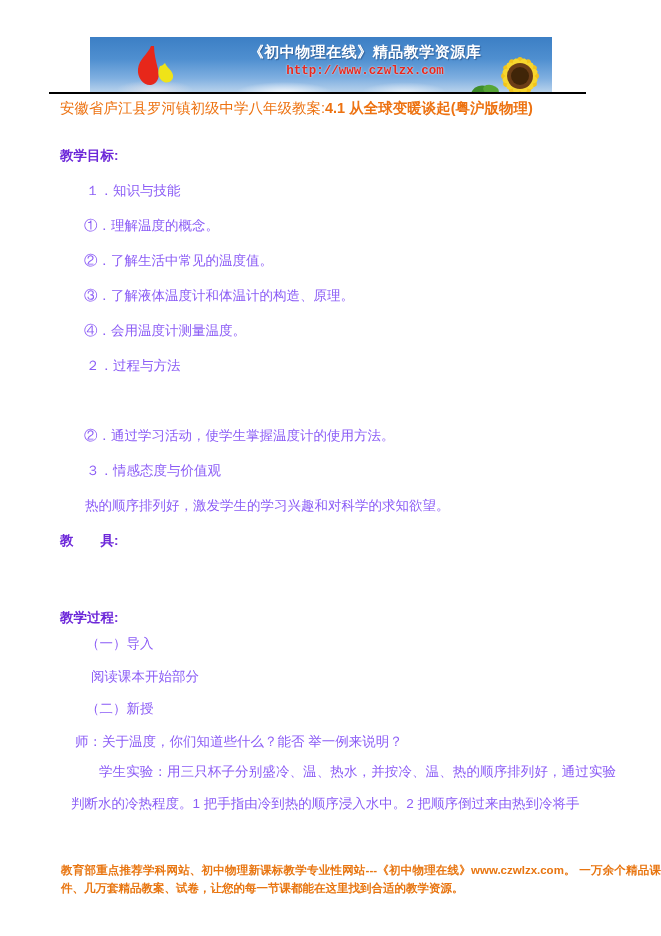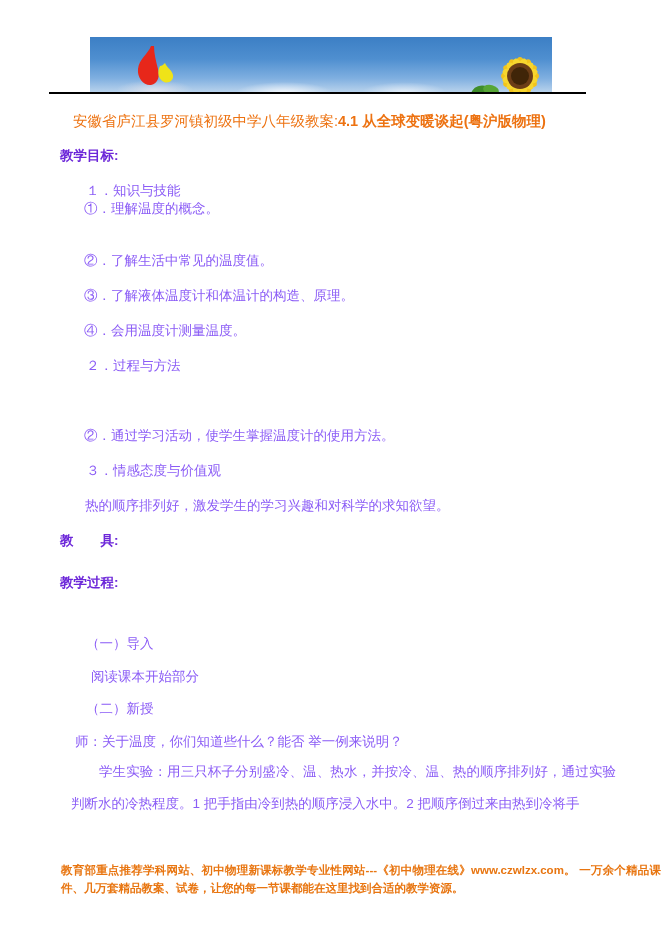--- a/index.html
+++ b/index.html
@@ -34,21 +34,21 @@
     font-family:"Liberation Mono",monospace;
     text-shadow:0 0 2px rgba(255,255,255,.9);
     white-space:nowrap;
   }
   .banner-sunflower{position:absolute;right:-8px;bottom:-24px;}
   .banner-leaf{position:absolute;right:52px;bottom:-8px;}
   
   .rule{position:absolute;left:49px;top:92px;width:537px;height:2px;background:#000000;}
   
   .doc-title{
-    position:absolute;left:60px;top:100px;width:560px;margin:13px;
+    position:absolute;left:60px;top:100px;width:560px;margin:0;
     font-size:14.5px;line-height:17px;color:#ed7211;white-space:nowrap;
   }
   .doc-title .t1{font-weight:500;}
   .doc-title .t2{font-weight:800;}
   
   .bp{
     position:absolute;margin:0;
     font-size:13.5px;line-height:15px;color:#8b5cf6;
     white-space:nowrap;
   }
@@ -67,20 +67,24 @@
 </head>
 <body>
 
 <div class="page">
 
   <div class="banner">
     <svg class="banner-logo" width="50" height="44" viewBox="0 0 50 44">
       <path d="M23 1 C20 9 11 14 10 24 C9 33 16 41 23 40 C30 39 32 31 30 24 C28 16 26 9 26 1 Z" fill="#e7271a"></path>
       <path d="M32 21 C29 27 30 34 36 37 C41 39 46 35 45 30 C44 25 39 23 37 18 C35 20 34 21 32 21 Z" fill="#efe318"></path>
     </svg>
+    <div class="banner-text">
+      <div class="banner-title">《初中物理在线》精品教学资源库</div>
+      <div class="banner-url">http://www.czwlzx.com</div>
+    </div>
     <svg class="banner-leaf" width="30" height="22" viewBox="0 0 30 22">
       <ellipse cx="10" cy="14" rx="9" ry="6" fill="#3f8d2a" transform="rotate(-20 10 14)"></ellipse>
       <ellipse cx="21" cy="12" rx="8" ry="5" fill="#57a636" transform="rotate(15 21 12)"></ellipse>
     </svg>
     <svg class="banner-sunflower" width="80" height="80" viewBox="0 0 80 80">
       <g transform="translate(40,40)">
         <g fill="#f2c31c">
           <ellipse rx="7" ry="19" transform="rotate(0)"></ellipse>
           <ellipse rx="7" ry="19" transform="rotate(30)"></ellipse>
           <ellipse rx="7" ry="19" transform="rotate(60)"></ellipse>
@@ -101,30 +105,30 @@
       </g>
     </svg>
   </div>
 
   <div class="rule"></div>
 
   <h1 class="doc-title"><span class="t1">安徽省庐江县罗河镇初级中学八年级教案:</span><span class="t2">4.1 从全球变暖谈起(粤沪版物理)</span></h1>
 
   <p class="bp bold" style="left:60px;top:148px">教学目标:</p>
   <p class="bp" style="left:86px;top:183px">１．知识与技能</p>
-  <p class="bp" style="left:84px;top:201px">①．理解温度的概念。</p>
+  <p class="bp" style="left:84px;top:218px">①．理解温度的概念。</p>
   <p class="bp" style="left:84px;top:288px">③．了解液体温度计和体温计的构造、原理。</p>
   <p class="bp" style="left:84px;top:253px">②．了解生活中常见的温度值。</p>
   <p class="bp" style="left:84px;top:323px">④．会用温度计测量温度。</p>
   <p class="bp" style="left:86px;top:358px">２．过程与方法</p>
   <p class="bp" style="left:84px;top:428px">②．通过学习活动，使学生掌握温度计的使用方法。</p>
   <p class="bp" style="left:86px;top:463px">３．情感态度与价值观</p>
   <p class="bp" style="left:85px;top:498px">热的顺序排列好，激发学生的学习兴趣和对科学的求知欲望。</p>
   <p class="bp bold" style="left:60px;top:533px">教　　具:</p>
-  <p class="bp bold" style="left:60px;top:575px">教学过程:</p>
+  <p class="bp bold" style="left:60px;top:610px">教学过程:</p>
   <p class="bp" style="left:86px;top:636px">（一）导入</p>
   <p class="bp" style="left:91px;top:669px">阅读课本开始部分</p>
   <p class="bp" style="left:86px;top:701px">（二）新授</p>
   <p class="bp" style="left:75px;top:734px">师：关于温度，你们知道些什么？能否 举一例来说明？</p>
   <p class="bp wrap" style="left:57px;top:756px">学生实验：用三只杯子分别盛冷、温、热水，并按冷、温、热的顺序排列好，通过实验判断水的冷热程度。1 把手指由冷到热的顺序浸入水中。2 把顺序倒过来由热到冷将手</p>
 
   <p class="footer">教育部重点推荐学科网站、初中物理新课标教学专业性网站---《初中物理在线》www.czwlzx.com。 一万余个精品课件、几万套精品教案、试卷，让您的每一节课都能在这里找到合适的教学资源。</p>
 
 </div>
 

